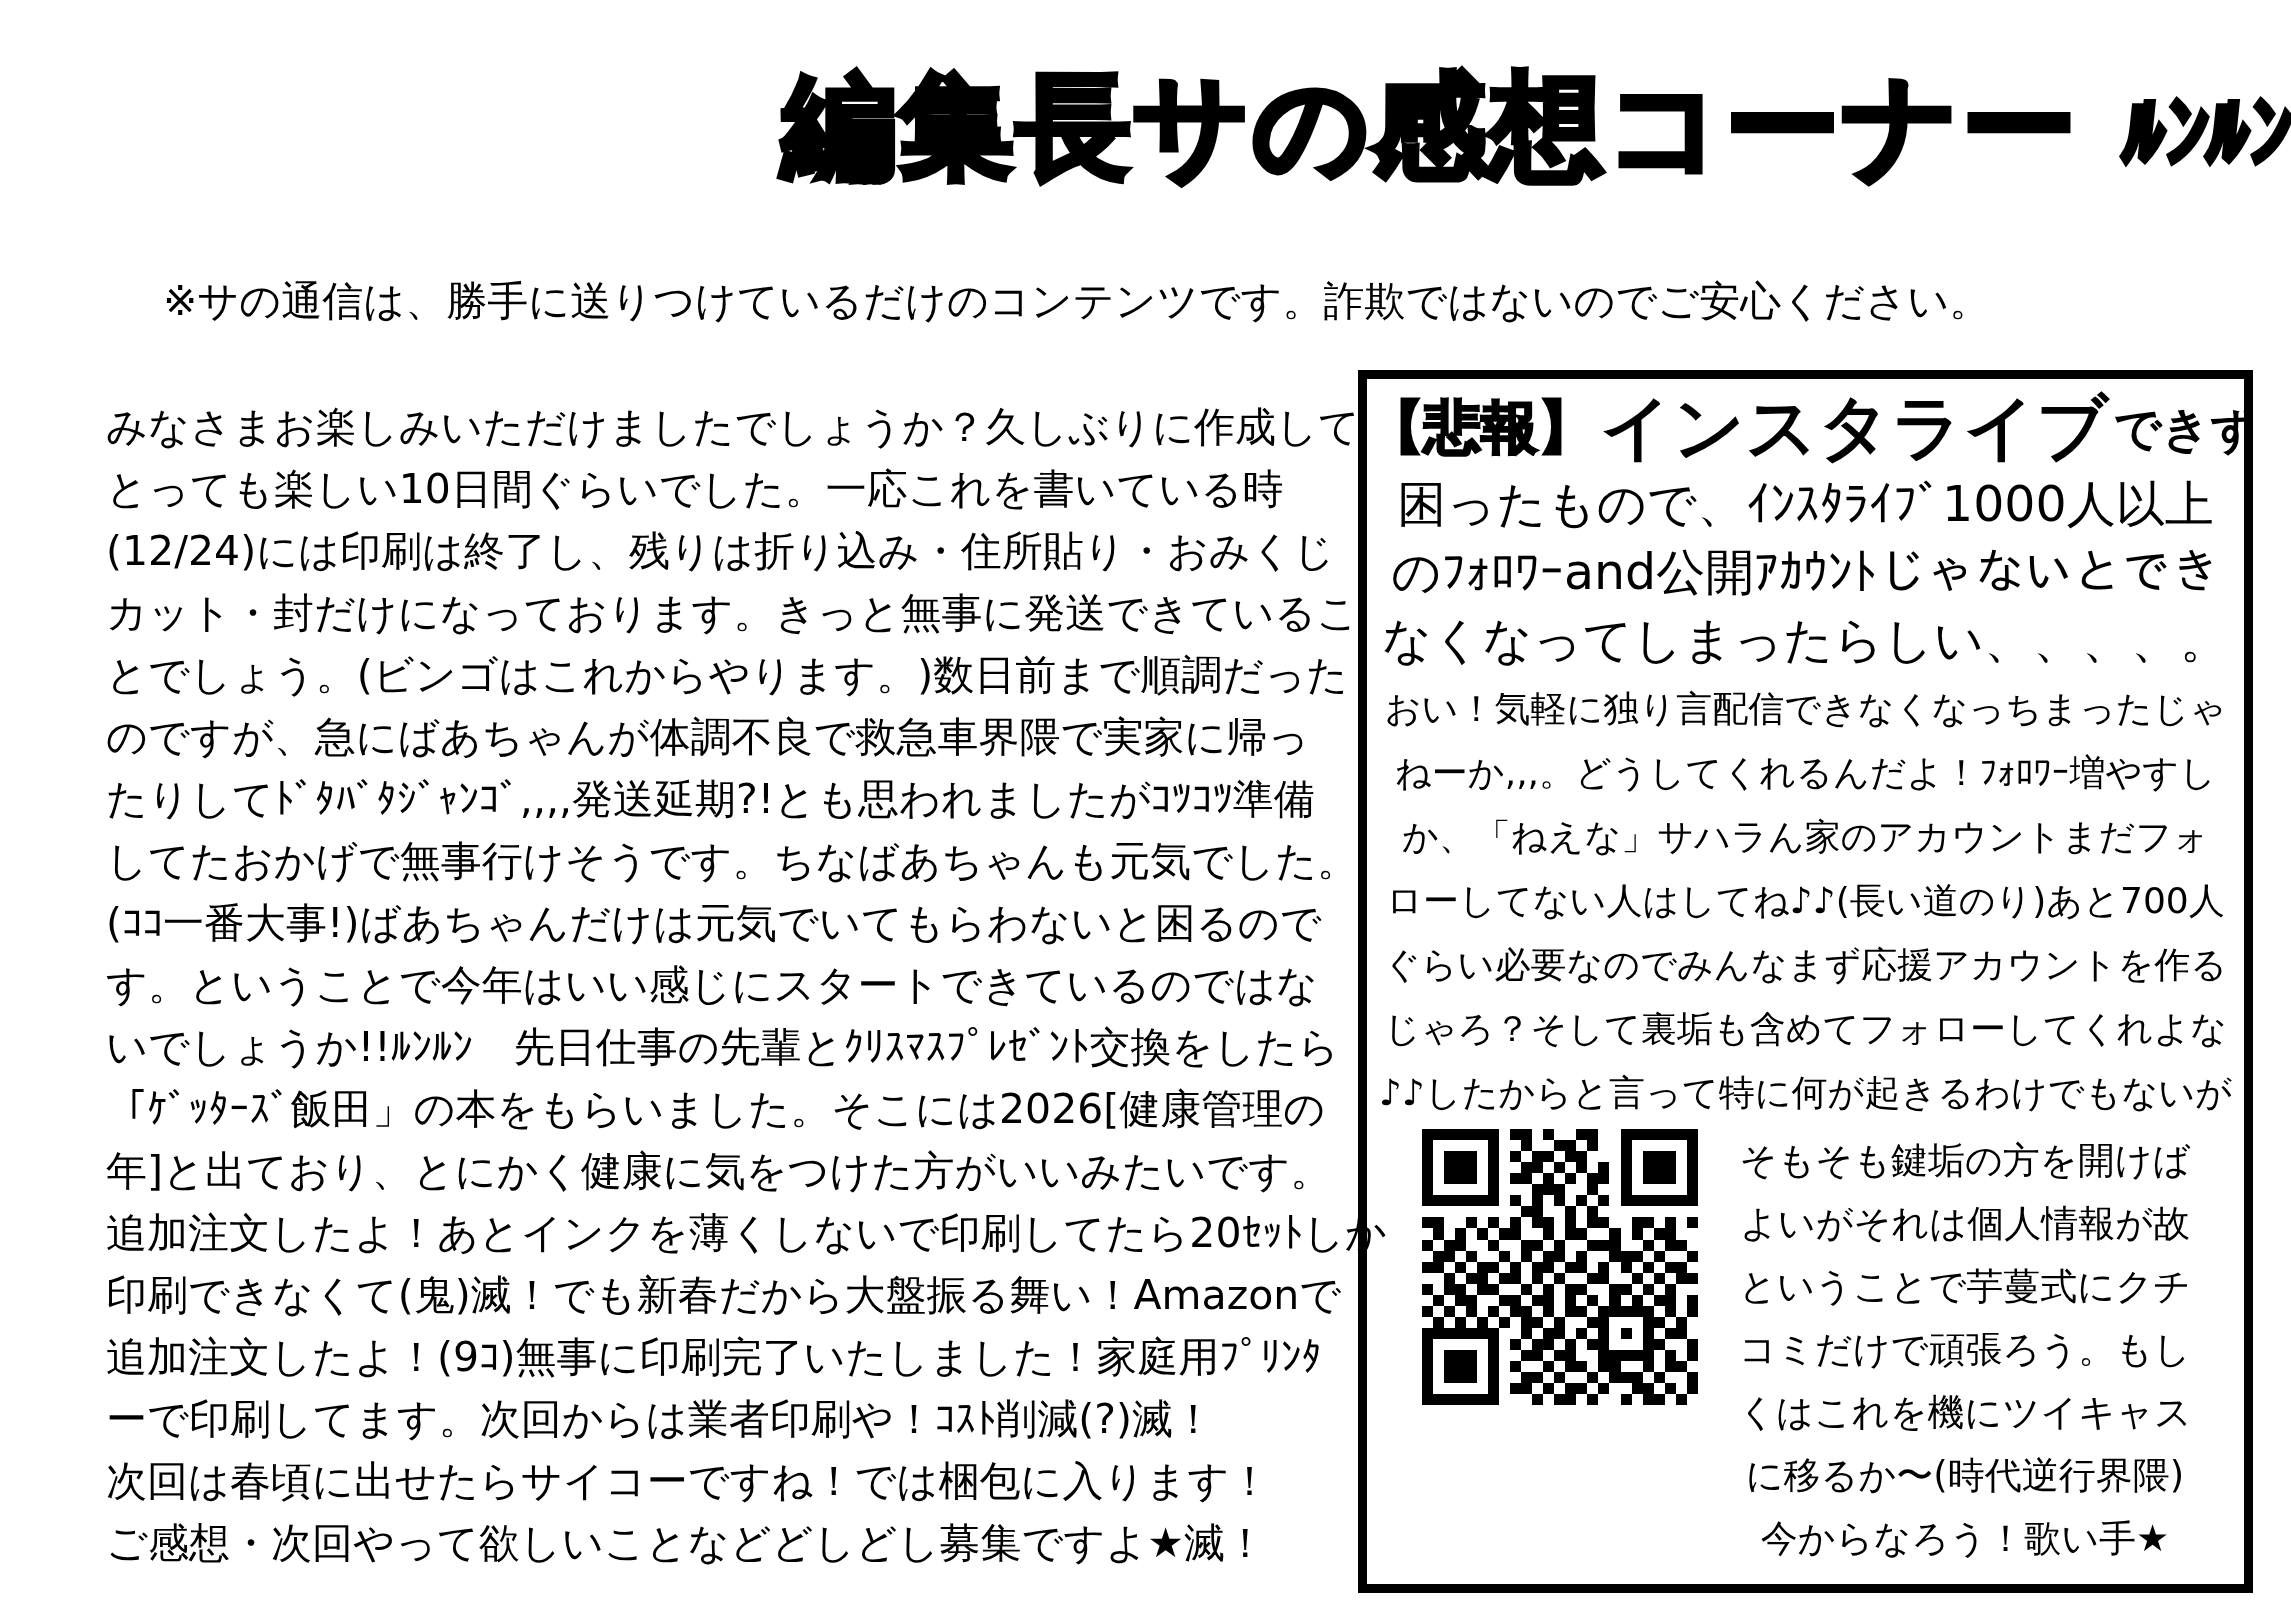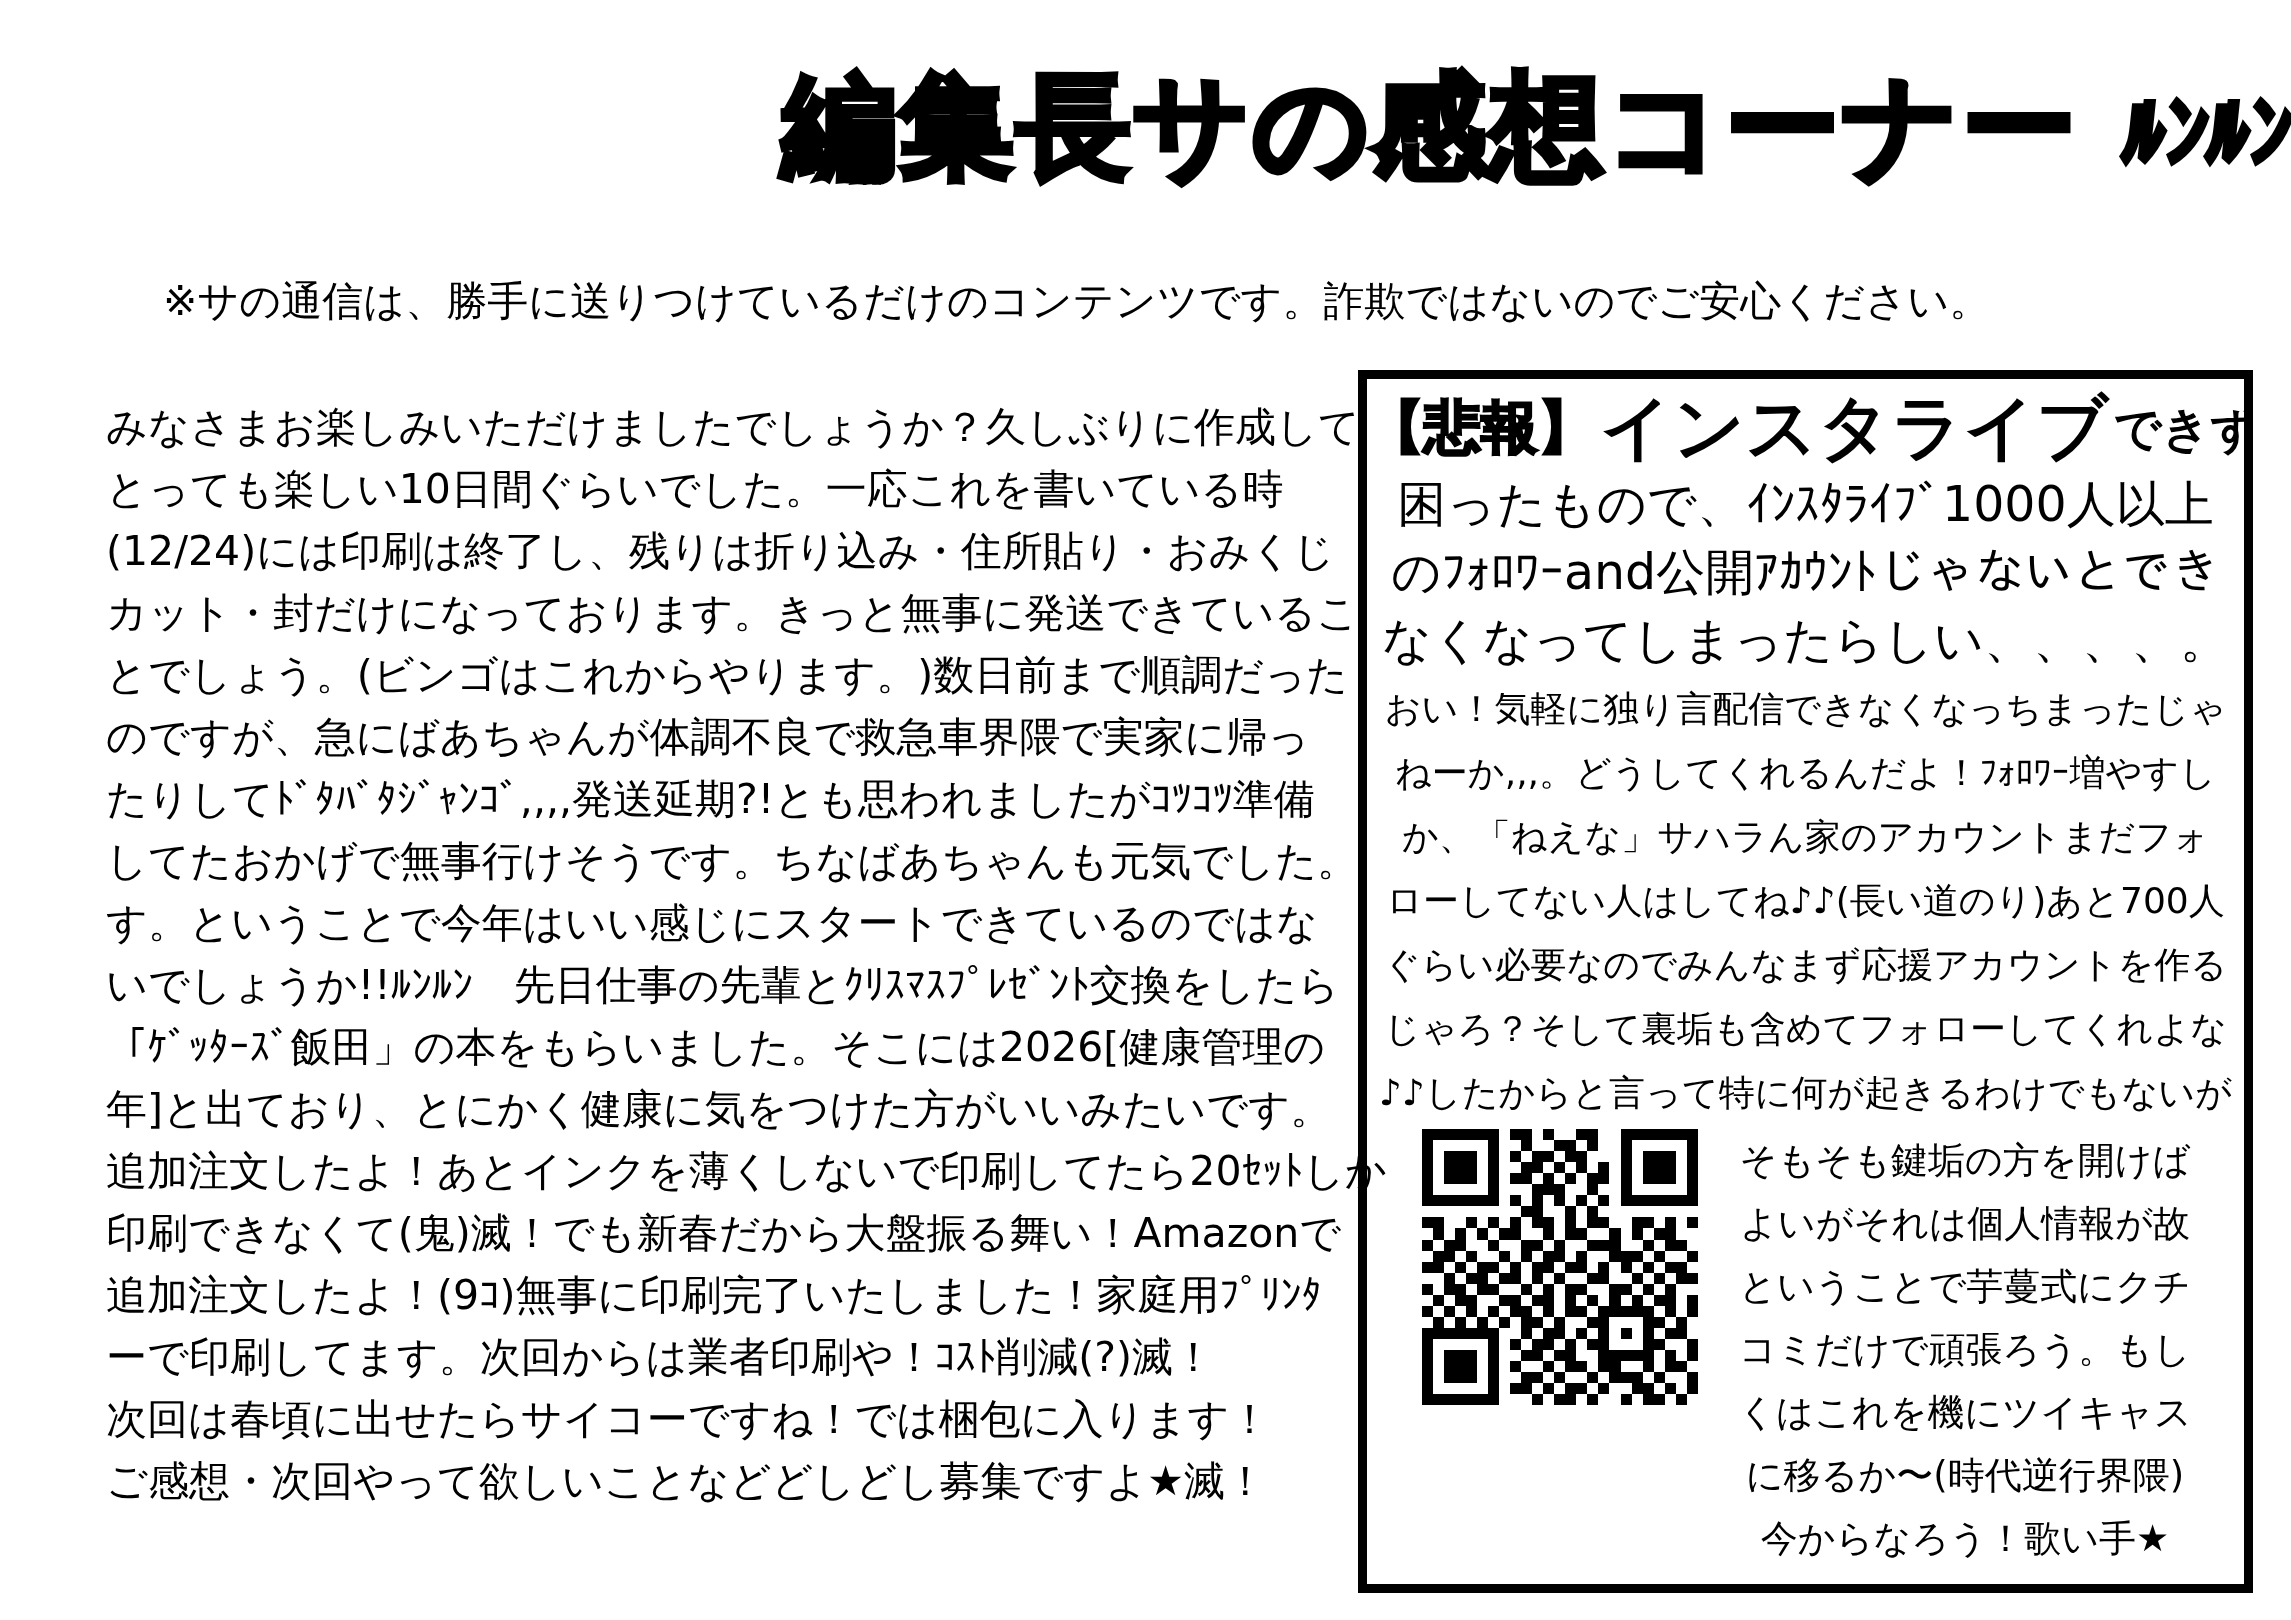--- a/index.html
+++ b/index.html
@@ -46,20 +46,21 @@
 
   <div class="left-col">
     <div class="ln">みなさまお楽しみいただけましたでしょうか？久しぶりに作成して</div>
     <div class="ln">とっても楽しい10日間ぐらいでした。一応これを書いている時</div>
     <div class="ln">(12/24)には印刷は終了し、残りは折り込み・住所貼り・おみくじ</div>
     <div class="ln">カット・封だけになっております。きっと無事に発送できているこ</div>
     <div class="ln">とでしょう。(ビンゴはこれからやります。)数日前まで順調だった</div>
     <div class="ln">のですが、急にばあちゃんが体調不良で救急車界隈で実家に帰っ</div>
     <div class="ln">たりしてﾄﾞﾀﾊﾞﾀｼﾞｬﾝｺﾞ,,,,発送延期?!とも思われましたがｺﾂｺﾂ準備</div>
     <div class="ln">してたおかげで無事行けそうです。ちなばあちゃんも元気でした。</div>
+    <div class="ln">(ｺｺ一番大事!)ばあちゃんだけは元気でいてもらわないと困るので</div>
     <div class="ln">す。ということで今年はいい感じにスタートできているのではな</div>
     <div class="ln">いでしょうか!!ﾙﾝﾙﾝ　先日仕事の先輩とｸﾘｽﾏｽﾌﾟﾚｾﾞﾝﾄ交換をしたら</div>
     <div class="ln">「ｹﾞｯﾀｰｽﾞ飯田」の本をもらいました。そこには2026[健康管理の</div>
     <div class="ln">年]と出ており、とにかく健康に気をつけた方がいいみたいです。</div>
     <div class="ln">追加注文したよ！あとインクを薄くしないで印刷してたら20ｾｯﾄしか</div>
     <div class="ln">印刷できなくて(鬼)滅！でも新春だから大盤振る舞い！Amazonで</div>
     <div class="ln">追加注文したよ！(9ｺ)無事に印刷完了いたしました！家庭用ﾌﾟﾘﾝﾀ</div>
     <div class="ln">ーで印刷してます。次回からは業者印刷や！ｺｽﾄ削減(?)滅！</div>
     <div class="ln">次回は春頃に出せたらサイコーですね！では梱包に入ります！</div>
     <div class="ln">ご感想・次回やって欲しいことなどどしどし募集ですよ★滅！</div>

